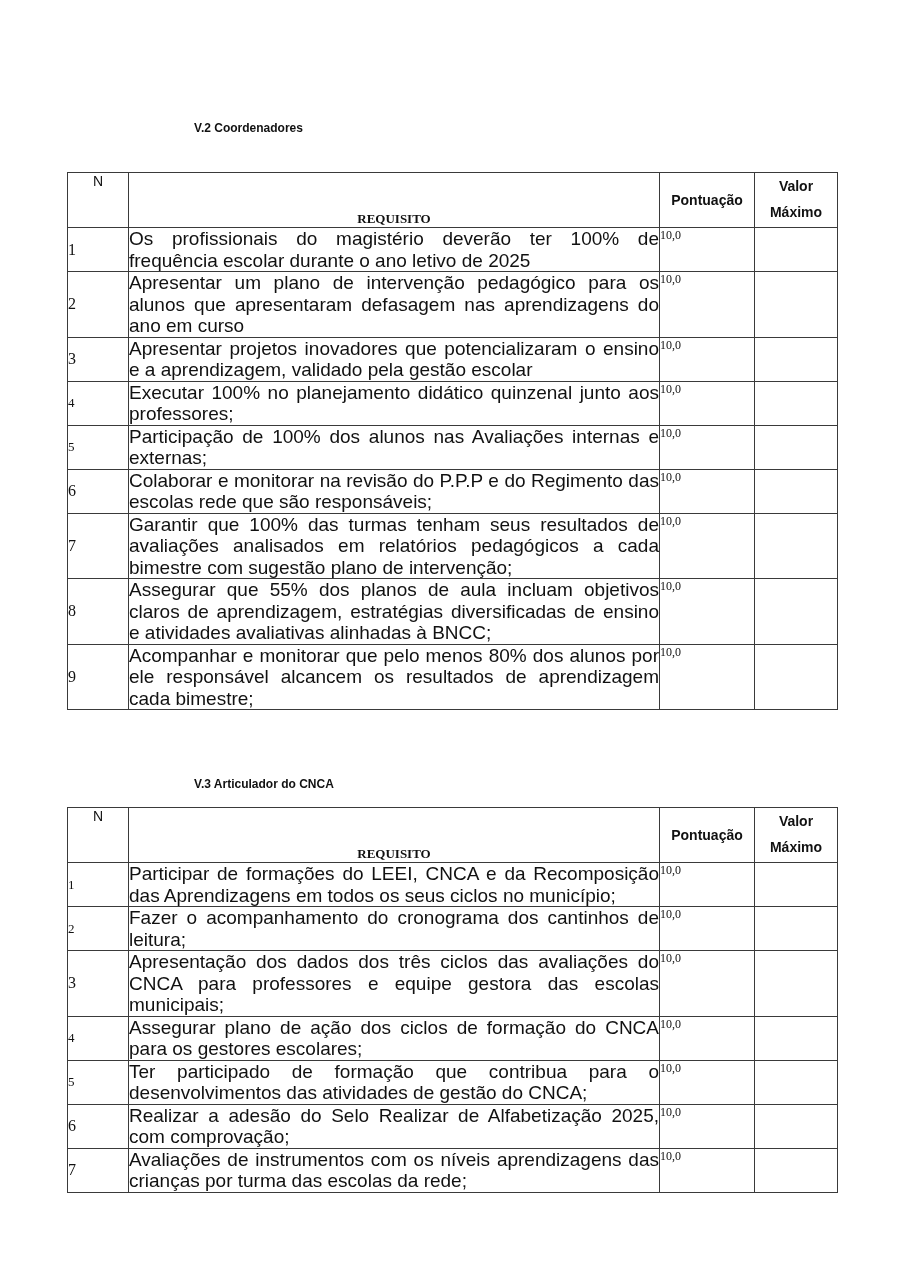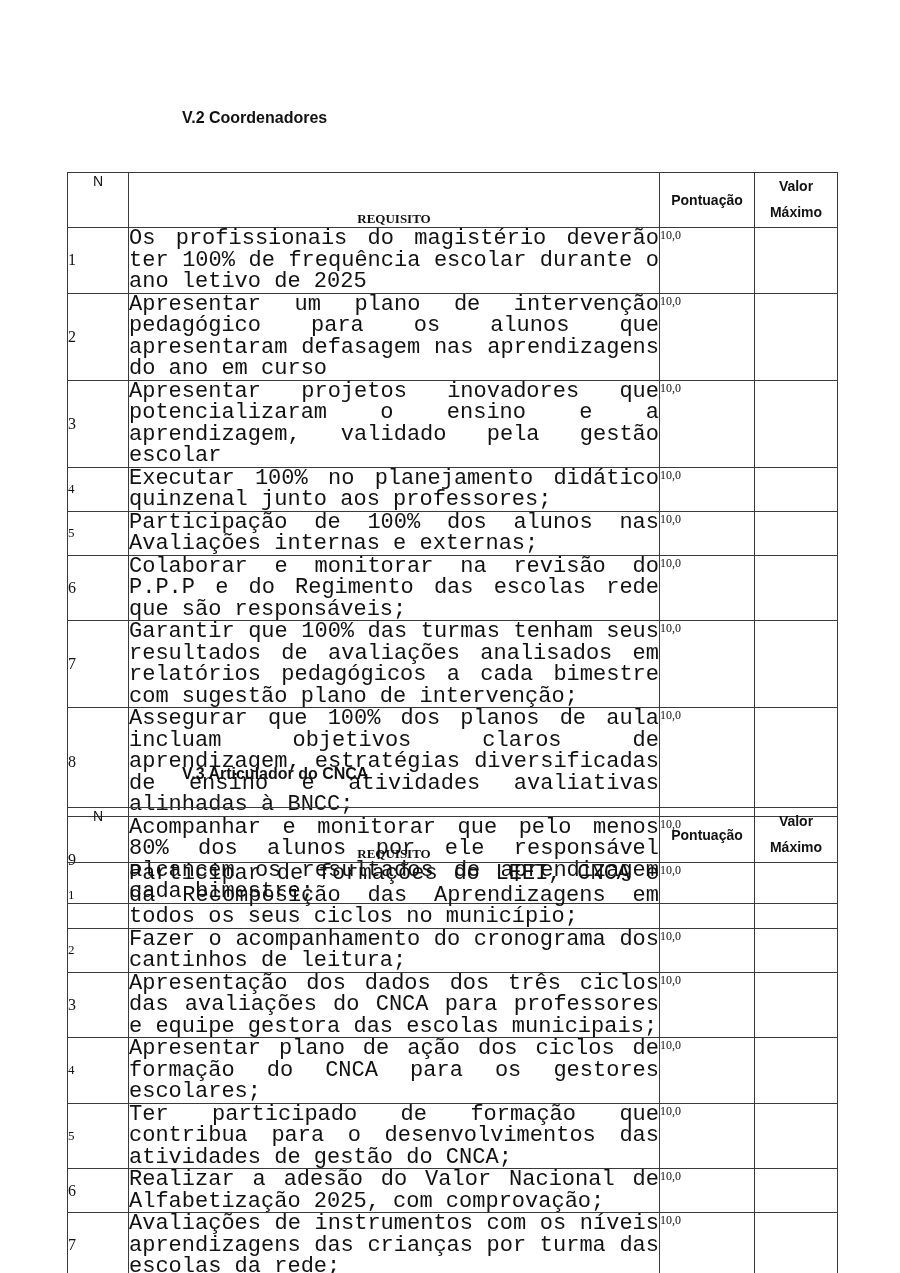--- a/index.html
+++ b/index.html
@@ -1,23 +1,23 @@
 <!DOCTYPE html>
 <html><head>
   <meta charset="utf-8">
   <style>
     html, body { margin: 0; padding: 0; background: #ffffff; }
     body { width: 900px; height: 1273px; position: relative; overflow: hidden; color: #111; }
     .section-title {
       position: absolute;
       font-family: "Liberation Sans", sans-serif;
       font-weight: bold;
-      font-size: 16px;
+      font-size: 12px;
       color: #111;
-      margin: 0;
+      margin: 12px;
       text-align: right;
     }
     table.req {
       position: absolute;
       left: 67px;
       width: 770px;
       border-collapse: collapse;
       table-layout: fixed;
     }
     table.req td, table.req th {
@@ -56,22 +56,22 @@
       padding-top: 0px;
     }
     td.c-n {
       font-family: "Liberation Serif", serif;
       font-size: 16px;
       padding-left: 9px;
       vertical-align: middle;
     }
     td.c-n.small { font-size: 13px; }
     td.c-req {
-      font-family: Liberation Mono, monospace;
-      font-size: 22px;
+      font-family: Liberation Sans, sans-serif;
+      font-size: 19px;
       line-height: 21.5px;
       text-align: justify;
       padding: 0 8px 0 8px;
       vertical-align: top;
     }
     td.c-pont {
       font-family: "Liberation Serif", serif;
       font-size: 12px;
       vertical-align: top;
       padding-top: 2px;
@@ -134,21 +134,21 @@
     <td class="c-val"></td>
   </tr>
   <tr style="height:64px">
     <td class="c-n">7</td>
     <td class="c-req">Garantir que 100% das turmas tenham seus resultados de avaliações analisados em relatórios pedagógicos a cada bimestre com sugestão plano de intervenção;</td>
     <td class="c-pont">10,0</td>
     <td class="c-val"></td>
   </tr>
   <tr style="height:65px">
     <td class="c-n">8</td>
-    <td class="c-req">Assegurar que 100% dos planos de aula incluam objetivos claros de aprendizagem, estratégias diversificadas de ensino e atividades avaliativas alinhadas à BNCC;</td>
+    <td class="c-req">Assegurar que 55% dos planos de aula incluam objetivos claros de aprendizagem, estratégias diversificadas de ensino e atividades avaliativas alinhadas à BNCC;</td>
     <td class="c-pont">10,0</td>
     <td class="c-val"></td>
   </tr>
   <tr style="height:65px">
     <td class="c-n">9</td>
     <td class="c-req">Acompanhar e monitorar que pelo menos 80% dos alunos por ele responsável alcancem os resultados de aprendizagem cada bimestre;</td>
     <td class="c-pont">10,0</td>
     <td class="c-val"></td>
   </tr>
 </tbody>
@@ -183,33 +183,33 @@
     <td class="c-val"></td>
   </tr>
   <tr style="height:43px">
     <td class="c-n">3</td>
     <td class="c-req">Apresentação dos dados dos três ciclos das avaliações do CNCA para professores e equipe gestora das escolas municipais;</td>
     <td class="c-pont">10,0</td>
     <td class="c-val"></td>
   </tr>
   <tr style="height:43px">
     <td class="c-n small">4</td>
-    <td class="c-req">Apresentar plano de ação dos ciclos de formação do CNCA para os gestores escolares;</td>
+    <td class="c-req">Assegurar plano de ação dos ciclos de formação do CNCA para os gestores escolares;</td>
     <td class="c-pont">10,0</td>
     <td class="c-val"></td>
   </tr>
   <tr style="height:44px">
     <td class="c-n small">5</td>
     <td class="c-req">Ter participado de formação que contribua para o desenvolvimentos das atividades de gestão do CNCA;</td>
     <td class="c-pont">10,0</td>
     <td class="c-val"></td>
   </tr>
   <tr style="height:43px">
     <td class="c-n">6</td>
-    <td class="c-req">Realizar a adesão do Valor Nacional de Alfabetização 2025, com comprovação;</td>
+    <td class="c-req">Realizar a adesão do Selo Realizar de Alfabetização 2025, com comprovação;</td>
     <td class="c-pont">10,0</td>
     <td class="c-val"></td>
   </tr>
   <tr style="height:44px">
     <td class="c-n">7</td>
     <td class="c-req">Avaliações de instrumentos com os níveis aprendizagens das crianças por turma das escolas da rede;</td>
     <td class="c-pont">10,0</td>
     <td class="c-val"></td>
   </tr>
 </tbody>

